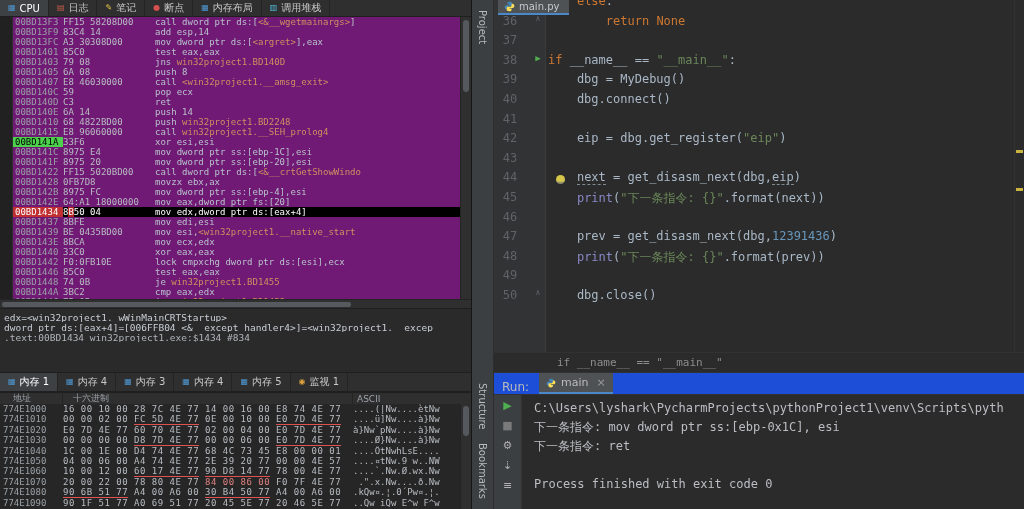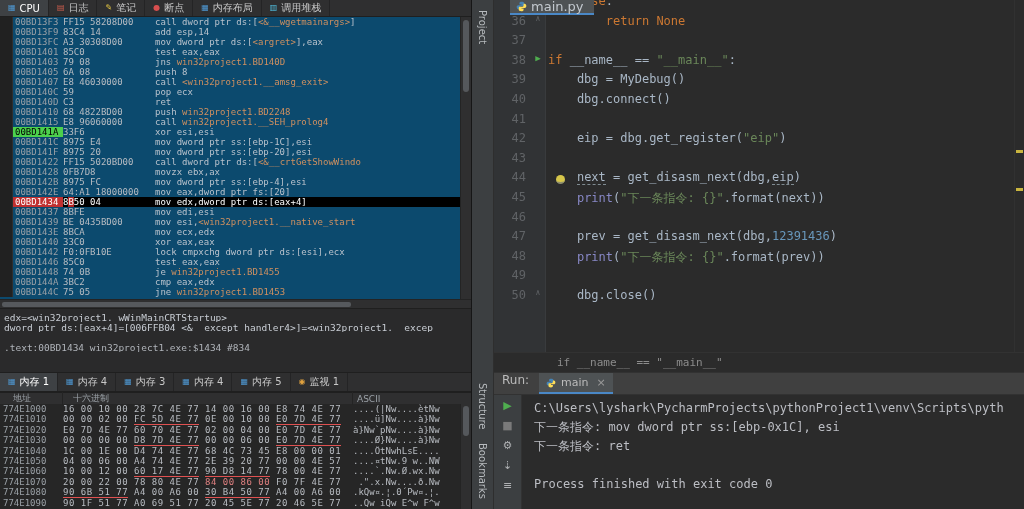--- a/index.html
+++ b/index.html
@@ -7,21 +7,21 @@
   .root{width:1024px;height:509px;overflow:hidden;display:flex;font-family:"DejaVu Sans",sans-serif;background:#2b2b2b}
 
   
   .dbg{width:472px;flex:none;display:flex;flex-direction:column;background:#262626;border-right:1px solid #161616}
   .dbg-tabs{height:17px;background:#2f2f30;display:flex;border-bottom:1px solid #1f1f1f;font-size:10px;color:#c7c7c7;overflow:hidden}
   .dbg-tabs.mem{height:20px;border-top:1px solid #1f1f1f}
   .dtab{display:flex;align-items:center;gap:4px;padding:0 8px;border-right:1px solid #242425;background:#2f2f30;white-space:nowrap;cursor:default}
   .dtab.active{background:#3e4144;color:#fff}
   .dticon{font-size:8px;line-height:8px}
 
-  .dasm-wrap{height:282px;display:flex;background:#0c4a6e;overflow:hidden}
+  .dasm-wrap{height:282px;display:flex;background:#701a75;overflow:hidden}
   .dasm{flex:1;overflow:hidden;font:9px "DejaVu Sans Mono",monospace;line-height:10px}
   .ds-row{display:flex;height:10px;white-space:pre}
   .ds-gut{width:13px;flex:none;background:#212121;border-right:1px solid #2e2e2e}
   .ds-addr{width:50px;flex:none;color:#9aa0a6;padding-left:2px}
   .ds-bytes{width:92px;flex:none;color:#b8bcc2;overflow:hidden}
   .ds-instr{flex:1;color:#b9c2cc;overflow:hidden}
   .ds-row.sel{background:#000}
   .ds-row.sel .ds-bytes,.ds-row.sel .ds-instr{color:#fff}
   .a-eip{background:#4cd14c;color:#000}
   .a-sel{background:#c03030;color:#fff}
@@ -30,21 +30,21 @@
   .d-rb{background:#b02020;color:#fff}
   .d-ur{color:#e08080;border-bottom:1px solid #e05151}
 
   .vscroll{width:11px;flex:none;background:#2f2f30;border-left:1px solid #242424;position:relative}
   .vthumb{position:absolute;left:2px;right:2px;background:#55585c;border-radius:3px}
   .hscroll{height:9px;flex:none;background:#2f2f30;position:relative;border-top:1px solid #242424}
   .hthumb{position:absolute;top:2px;height:5px;left:2px;width:74%;background:#56595d;border-radius:2px}
 
   .info{height:64px;flex:none;background:#2a2a2b;border-top:1px solid #1f1f1f;padding:3px 4px;font:9.5px "DejaVu Sans Mono",monospace;color:#c9ced5}
   .info-line{height:10px;white-space:pre;overflow:hidden}
-  .info-line.third{margin-top:10px;color:#b0b4ba}
+  .info-line.third{color:#b0b4ba}
 
   .dump-head{height:12px;flex:none;background:#2f2f30;border-top:1px solid #1f1f1f;display:flex;font:9px "DejaVu Sans",sans-serif;color:#9aa0a6;align-items:center}
   .dh-addr{width:63px;flex:none;padding-left:13px;border-right:1px solid #242424}
   .dh-hex{width:290px;flex:none;padding-left:10px;border-right:1px solid #242424}
   .dh-ascii{flex:1;padding-left:4px}
   .dump-wrap{flex:1;display:flex;overflow:hidden}
   .dump{flex:1;overflow:hidden;font:9px "DejaVu Sans Mono",monospace;line-height:10.4px}
   .du-row{display:flex;height:10.4px;white-space:pre}
   .du-addr{width:63px;flex:none;color:#9aa0a6;padding-left:3px}
   .du-hex{width:290px;flex:none;color:#b8bcc2;letter-spacing:.5px;overflow:hidden}
@@ -54,35 +54,35 @@
   .ide{flex:1;display:flex;background:#2b2b2b;overflow:hidden}
   .stripe{width:22px;flex:none;background:#3c3f41;border-right:1px solid #2e2e2e;display:flex;flex-direction:column;justify-content:space-between;align-items:center;padding:3px 0}
   .stripe-label{writing-mode:vertical-rl;font-size:10px;color:#b8bcbf;padding:7px 0;cursor:default}
   .ide-main{flex:1;display:flex;flex-direction:column;position:relative;overflow:hidden}
 
   .editor-zone{height:352px;flex:none;position:relative;display:flex;overflow:hidden}
   .gbg{position:absolute;left:0;top:0;bottom:0;width:52px;background:#313335;border-right:1px solid #393b3d}
   .code-area{flex:1;overflow:hidden;position:relative}
   .code{margin-top:-6px;position:relative;z-index:1}
   .ln{display:flex;height:19.6px;line-height:19.6px;font:12px "DejaVu Sans Mono",monospace}
-  .ln-gutter{width:36px;flex:none;text-align:right;color:#606366;padding-right:4px}
+  .ln-gutter{width:36px;flex:none;text-align:center;color:#606366;padding-right:4px}
   .ln-marker{width:16px;flex:none;text-align:center;color:#606366;font-size:8px}
   .run-arrow{color:#4fae4f !important;font-size:9px !important}
   .ln-code{flex:1;white-space:pre;color:#a9b7c6;position:relative;padding-left:2px;overflow:hidden}
   .sg-kw{color:#cc7832}.sg-str{color:#6a8759}.sg-num{color:#6897bb}.sg-bi{color:#8888c6}
   .sg-ul{border-bottom:1px dashed #7f8b91}
   .bulb{display:inline-block;position:absolute;left:10px;top:5px;width:9px;height:9px;border-radius:50%;background:#d6c64a;border-bottom:2px solid #8f8f6d}
-  .etab{position:absolute;top:0;left:16px;height:15px;display:flex;align-items:center;gap:4px;padding:0 10px 0 6px;background:#4e5254;border-bottom:2px solid #4a88c7;font-size:13px;color:#c3c9cf;z-index:6}
+  .etab{position:absolute;top:0;left:4px;height:15px;display:flex;align-items:center;gap:4px;padding:0 10px 0 6px;background:#4e5254;border-bottom:2px solid #4a88c7;font-size:10px;color:#c3c9cf;z-index:6}
   .editor-scroll{width:10px;flex:none;background:#2b2b2b;border-left:1px solid #313131;position:relative;z-index:2}
   .emark{position:absolute;right:1px;width:7px;height:3px;background:#c9b53f}
 
   .breadcrumb{height:20px;flex:none;background:#2b2b2b;border-top:1px solid #323232;color:#8c8c8c;font:11px "DejaVu Sans Mono",monospace;display:flex;align-items:center;padding-left:63px}
 
   .run{flex:1;display:flex;flex-direction:column;border-top:1px solid #323232;background:#2b2b2b;overflow:hidden}
-  .run-head{height:22px;flex:none;display:flex;align-items:flex-start;gap:10px;padding-left:8px;background:#404040;border-bottom:1px solid #323232}
+  .run-head{height:22px;flex:none;display:flex;align-items:flex-end;gap:10px;padding-left:8px;background:#1d4ed8;border-bottom:1px solid #323232}
   .run-label{color:#bbbbbb;font-size:12px}
   .run-tab{display:flex;align-items:center;gap:5px;padding:0 7px;height:100%;background:#4e5254;color:#bbbbbb;font-size:11px;border-bottom:2px solid #4a88c7;cursor:default}
   .run-tab .x{color:#9a9a9a;margin-left:3px}
   .run-body{flex:1;display:flex;overflow:hidden}
   .run-toolbar{width:28px;flex:none;background:#3c3f41;border-right:1px solid #323232;display:flex;flex-direction:column;align-items:center;padding-top:5px;gap:8px}
   .rt-icon{font-size:11px;line-height:12px;cursor:default}
   .console{flex:1;font:12px "DejaVu Sans Mono",monospace;line-height:19px;color:#bcbec4;padding:4px 12px 0 12px;white-space:pre;overflow:hidden}
 </style>
 </head>
 <body>
@@ -120,20 +120,21 @@
       <div class="dasm" id="disasm">
           <div class="ds-row"><span class="ds-gut"></span><span class="ds-addr">00BD13F3</span><span class="ds-bytes"><span>FF15 </span><span class="d-u">58208D00</span></span><span class="ds-instr"><span>call dword ptr ds:[</span><span class="d-s">&lt;&amp;__wgetmainargs&gt;</span><span>]</span></span></div>
           <div class="ds-row"><span class="ds-gut"></span><span class="ds-addr">00BD13F9</span><span class="ds-bytes"><span>83C4 14</span></span><span class="ds-instr"><span>add esp,14</span></span></div>
           <div class="ds-row"><span class="ds-gut"></span><span class="ds-addr">00BD13FC</span><span class="ds-bytes"><span>A3 </span><span class="d-u">30308D00</span></span><span class="ds-instr"><span>mov dword ptr ds:[</span><span class="d-s">&lt;argret&gt;</span><span>],eax</span></span></div>
           <div class="ds-row"><span class="ds-gut"></span><span class="ds-addr">00BD1401</span><span class="ds-bytes"><span>85C0</span></span><span class="ds-instr"><span>test eax,eax</span></span></div>
           <div class="ds-row"><span class="ds-gut"></span><span class="ds-addr">00BD1403</span><span class="ds-bytes"><span>79 08</span></span><span class="ds-instr"><span>jns </span><span class="d-s">win32project1.BD140D</span></span></div>
           <div class="ds-row"><span class="ds-gut"></span><span class="ds-addr">00BD1405</span><span class="ds-bytes"><span>6A 08</span></span><span class="ds-instr"><span>push 8</span></span></div>
           <div class="ds-row"><span class="ds-gut"></span><span class="ds-addr">00BD1407</span><span class="ds-bytes"><span>E8 46030000</span></span><span class="ds-instr"><span>call </span><span class="d-s">&lt;win32project1.__amsg_exit&gt;</span></span></div>
           <div class="ds-row"><span class="ds-gut"></span><span class="ds-addr">00BD140C</span><span class="ds-bytes"><span>59</span></span><span class="ds-instr"><span>pop ecx</span></span></div>
           <div class="ds-row"><span class="ds-gut"></span><span class="ds-addr">00BD140D</span><span class="ds-bytes"><span>C3</span></span><span class="ds-instr"><span>ret</span></span></div>
+          <div class="ds-row"><span class="ds-gut"></span><span class="ds-addr">00BD140E</span><span class="ds-bytes"><span>6A 14</span></span><span class="ds-instr"><span>push 14</span></span></div>
           <div class="ds-row"><span class="ds-gut"></span><span class="ds-addr">00BD1410</span><span class="ds-bytes"><span>68 </span><span class="d-u">4822BD00</span></span><span class="ds-instr"><span>push </span><span class="d-s">win32project1.BD2248</span></span></div>
           <div class="ds-row"><span class="ds-gut"></span><span class="ds-addr">00BD1415</span><span class="ds-bytes"><span>E8 96060000</span></span><span class="ds-instr"><span>call </span><span class="d-s">win32project1.__SEH_prolog4</span></span></div>
           <div class="ds-row"><span class="ds-gut"></span><span class="ds-addr a-eip">00BD141A</span><span class="ds-bytes"><span>33F6</span></span><span class="ds-instr"><span>xor esi,esi</span></span></div>
           <div class="ds-row"><span class="ds-gut"></span><span class="ds-addr">00BD141C</span><span class="ds-bytes"><span>8975 E4</span></span><span class="ds-instr"><span>mov dword ptr ss:[ebp-1C],esi</span></span></div>
           <div class="ds-row"><span class="ds-gut"></span><span class="ds-addr">00BD141F</span><span class="ds-bytes"><span>8975 20</span></span><span class="ds-instr"><span>mov dword ptr ss:[ebp-20],esi</span></span></div>
           <div class="ds-row"><span class="ds-gut"></span><span class="ds-addr">00BD1422</span><span class="ds-bytes"><span>FF15 </span><span class="d-u">5020BD00</span></span><span class="ds-instr"><span>call dword ptr ds:[</span><span class="d-s">&lt;&amp;__crtGetShowWindo</span></span></div>
           <div class="ds-row"><span class="ds-gut"></span><span class="ds-addr">00BD1428</span><span class="ds-bytes"><span>0FB7D8</span></span><span class="ds-instr"><span>movzx ebx,ax</span></span></div>
           <div class="ds-row"><span class="ds-gut"></span><span class="ds-addr">00BD142B</span><span class="ds-bytes"><span>8975 FC</span></span><span class="ds-instr"><span>mov dword ptr ss:[ebp-4],esi</span></span></div>
           <div class="ds-row"><span class="ds-gut"></span><span class="ds-addr">00BD142E</span><span class="ds-bytes"><span>64:A1 18000000</span></span><span class="ds-instr"><span>mov eax,dword ptr fs:[20]</span></span></div>
           <div class="ds-row sel"><span class="ds-gut"></span><span class="ds-addr a-sel">00BD1434</span><span class="ds-bytes"><span>8</span><span class="d-rb">B</span><span>50 04</span></span><span class="ds-instr"><span>mov edx,dword ptr ds:[eax+4]</span></span></div>

